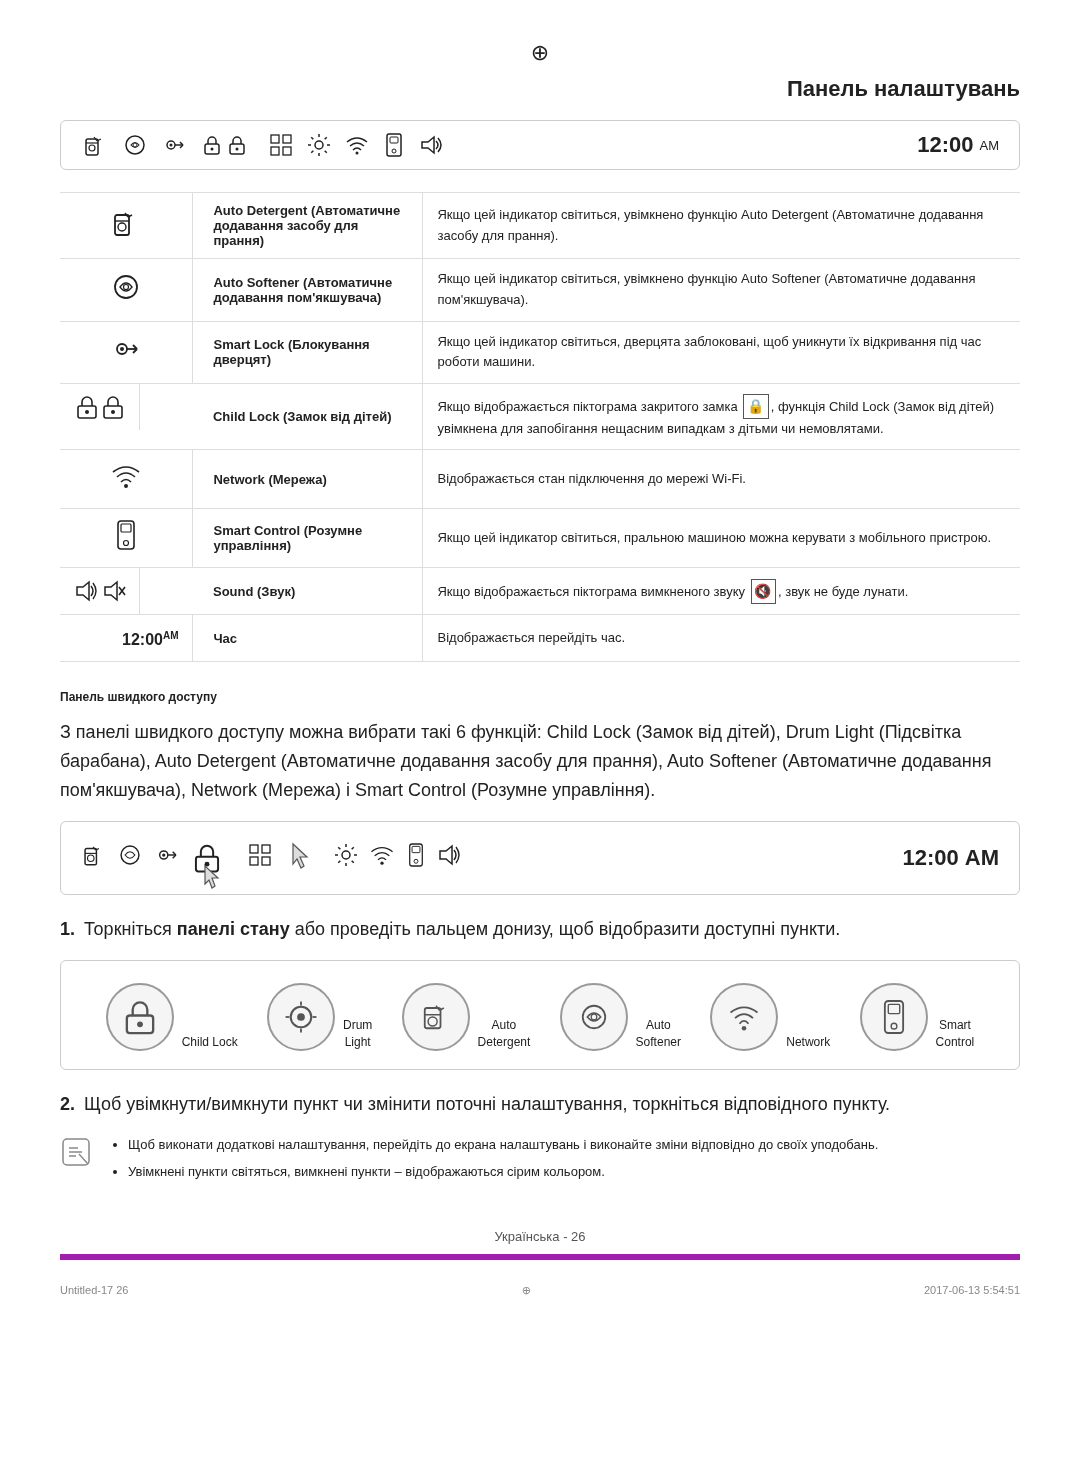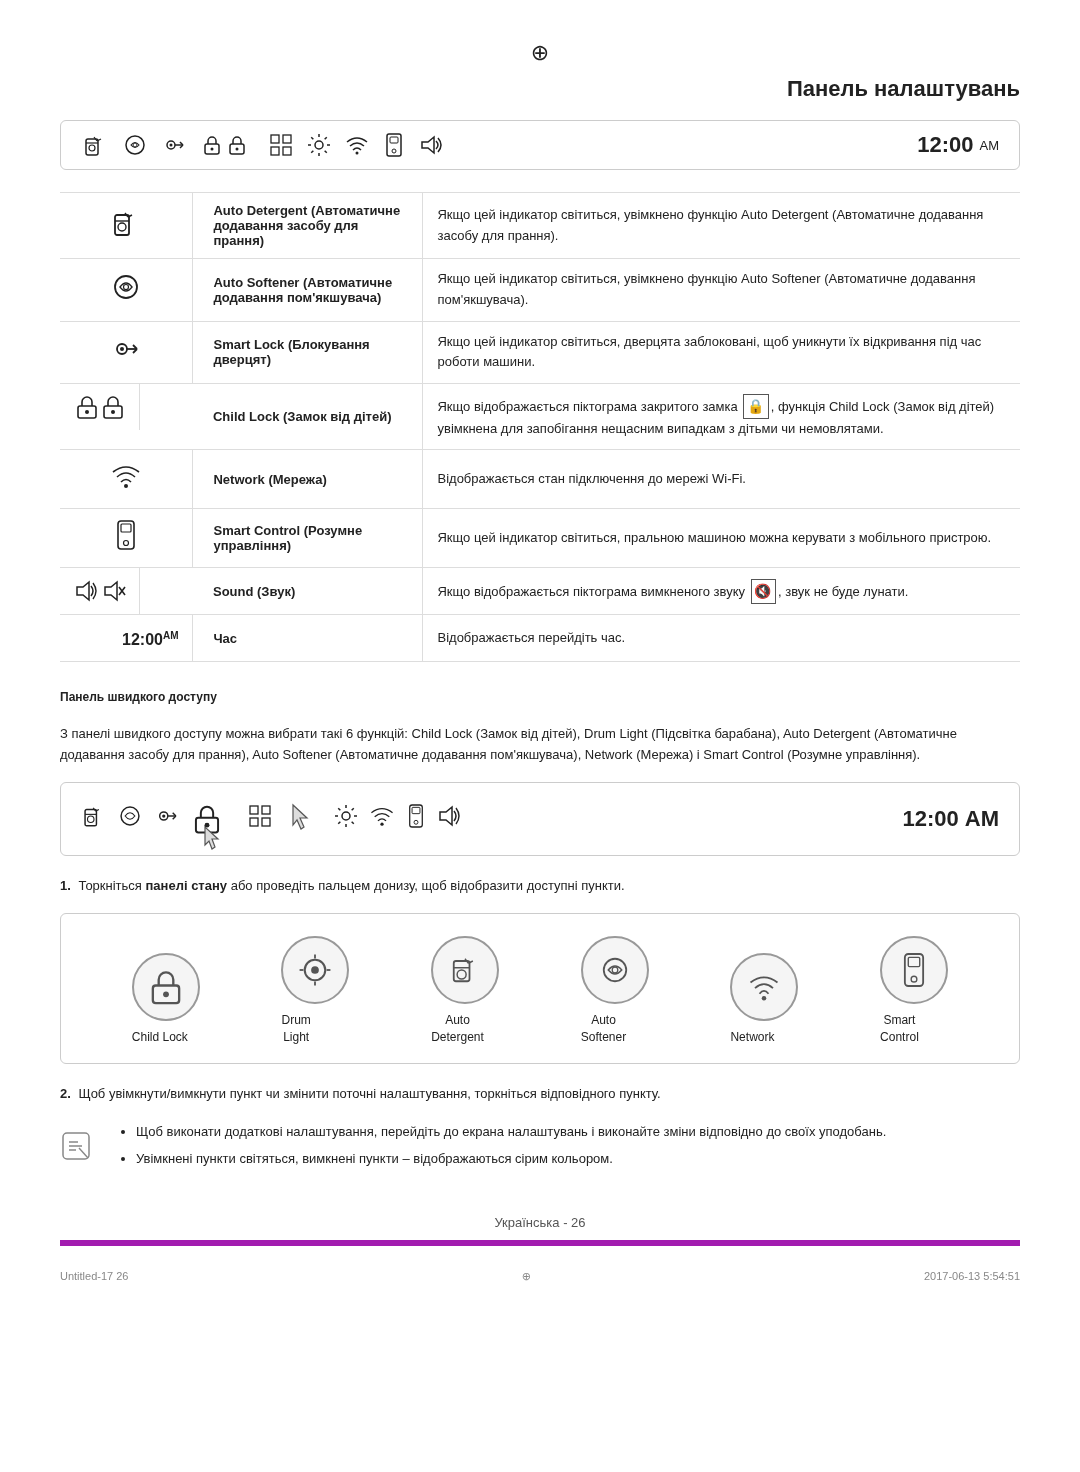--- a/index.html
+++ b/index.html
@@ -115,67 +115,66 @@
       font-size: 22px;
       font-weight: bold;
       margin-left: auto;
       display: flex;
       align-items: center;
       gap: 6px;
     }
 
     
     .step-text {
-      margin: 20px 0 16px 0;
-      font-size: 13px;
+      margin: 14px 0 16px 0;
+      font-size: 18px;
       line-height: 1.6;
     }
     .step-num {
       font-weight: bold;
       margin-right: 4px;
     }
 
     
     .quick-icons-box {
       border: 1.5px solid #ccc;
       border-radius: 6px;
       padding: 22px 30px 18px 30px;
       margin: 16px 0 20px 0;
       background: #fff;
       display: flex;
       align-items: flex-end;
       justify-content: space-around;
     }
     .quick-icon-item {
       display: flex;
-      flex-direction: column;
-      align-items: flex-start;
+      flex-direction: row;
+      align-items: flex-end;
       gap: 8px;
     }
     .quick-icon-item .icon-circle {
       width: 68px;
       height: 68px;
       border: 2px solid #999;
       border-radius: 50%;
       display: flex;
       align-items: center;
       justify-content: center;
       font-size: 28px;
       background: #f5f5f5;
     }
     .quick-icon-item .icon-label {
       font-size: 12px;
       text-align: center;
       line-height: 1.4;
     }
     .note-box {
       display: flex;
-      gap: 24px;
+      gap: 16px;
       margin: 14px 0;
-      align-items: center;
     }
     .note-icon {
       font-size: 22px;
       min-width: 34px;
       padding-top: 2px;
     }
     .note-content {
       font-size: 13px;
       line-height: 1.7;
     }

